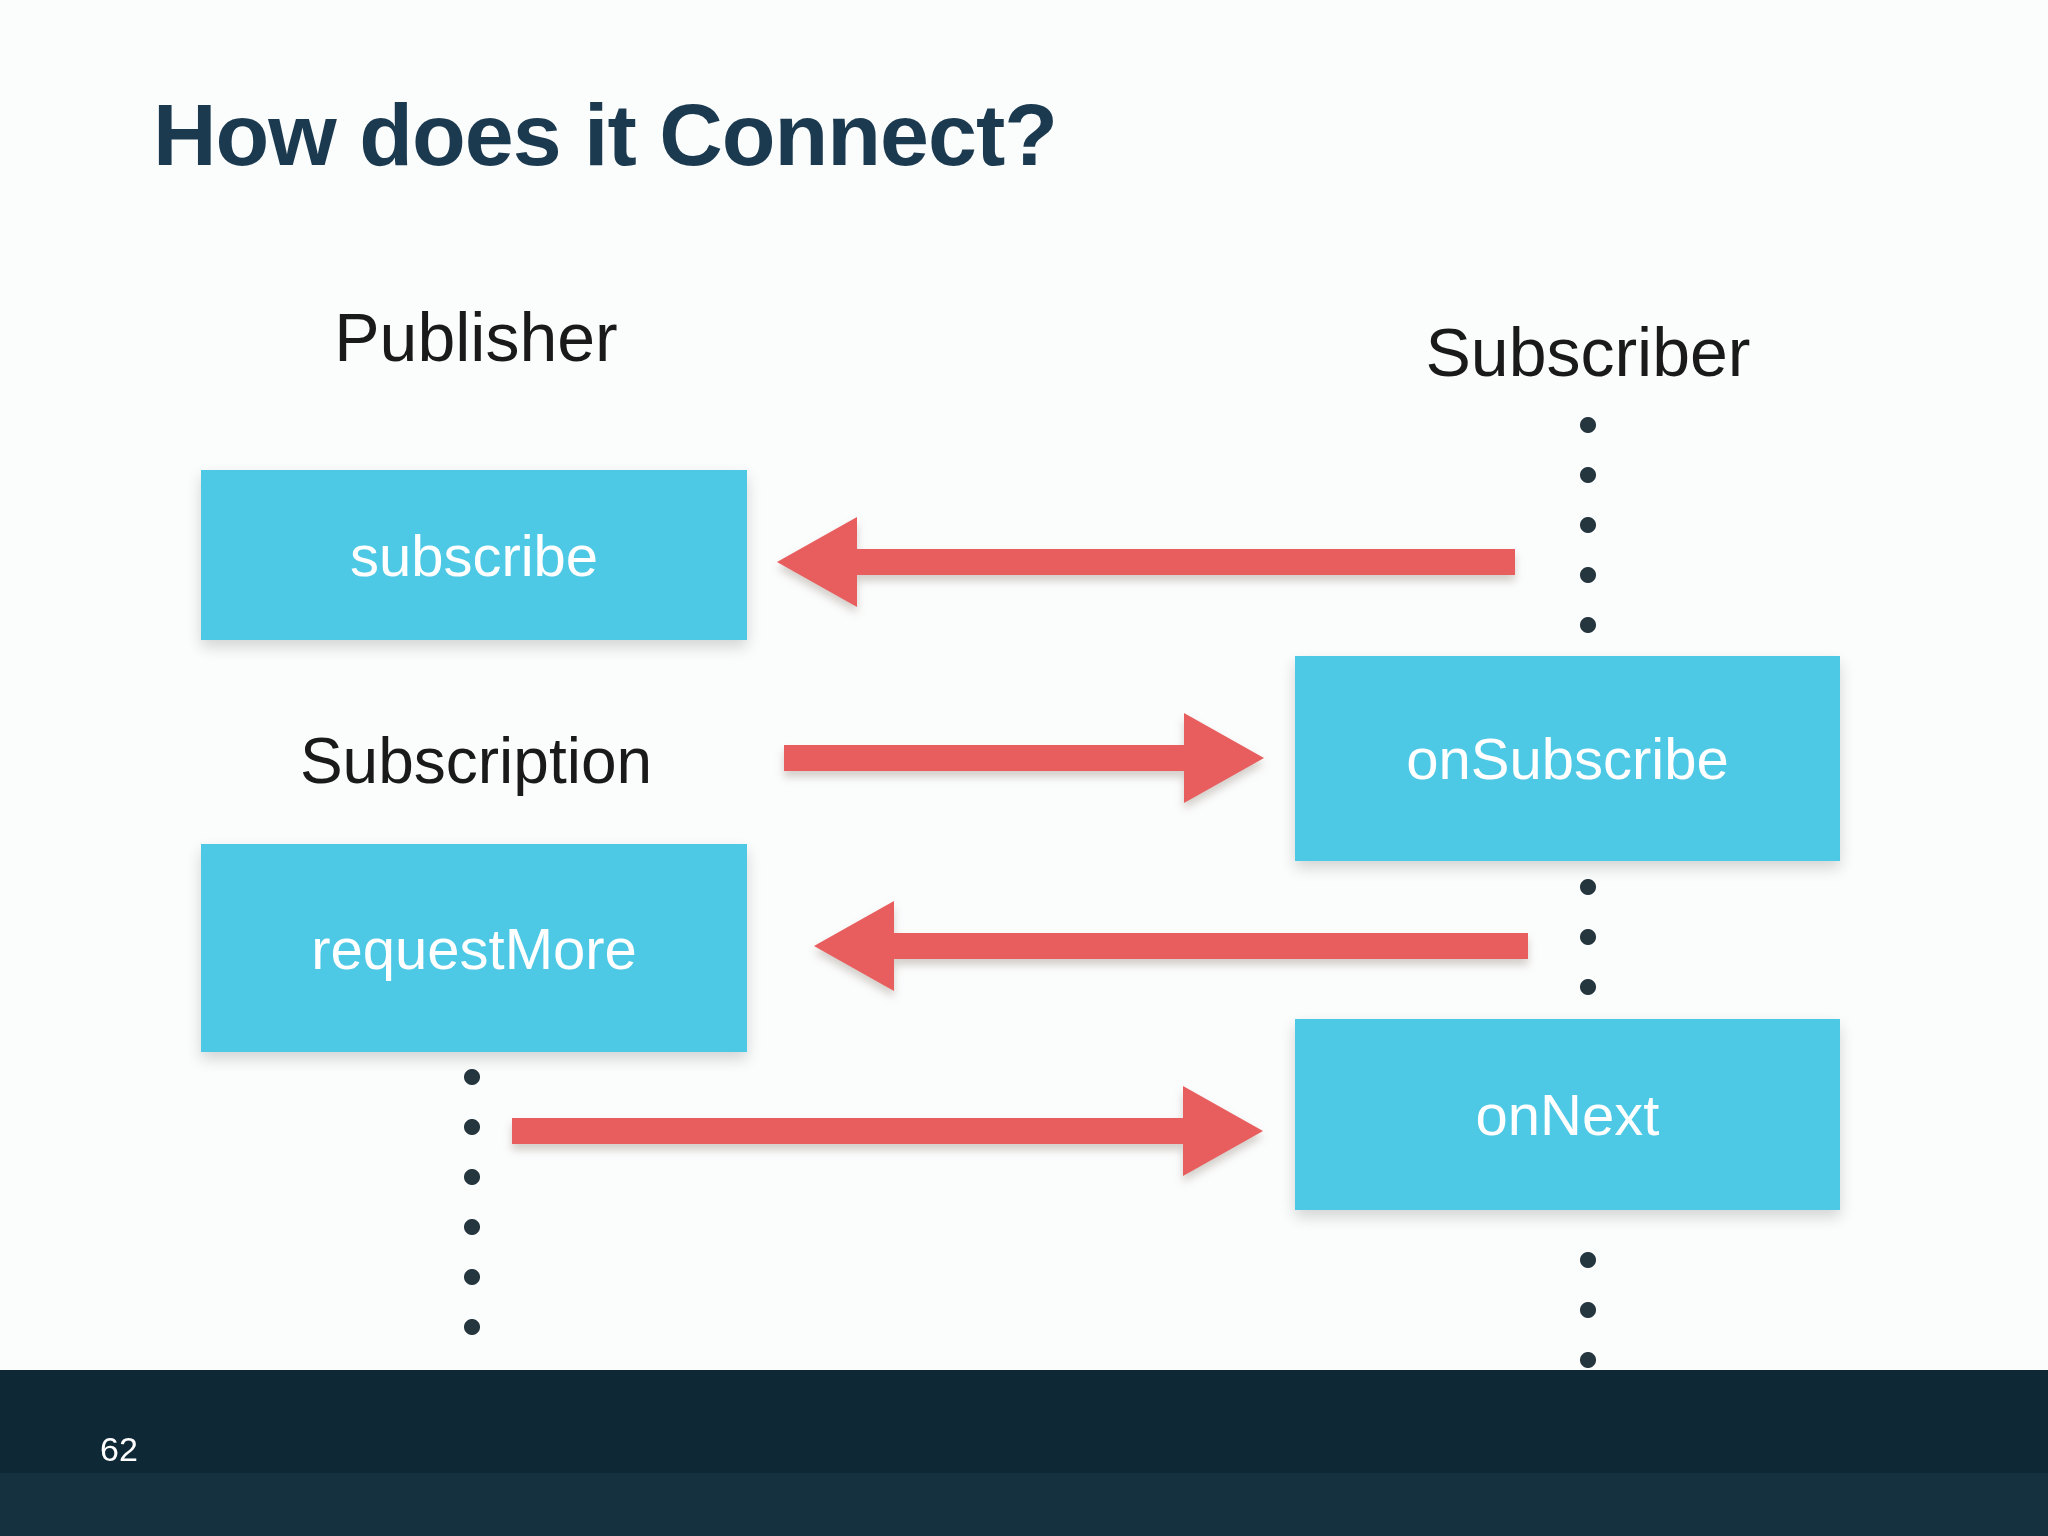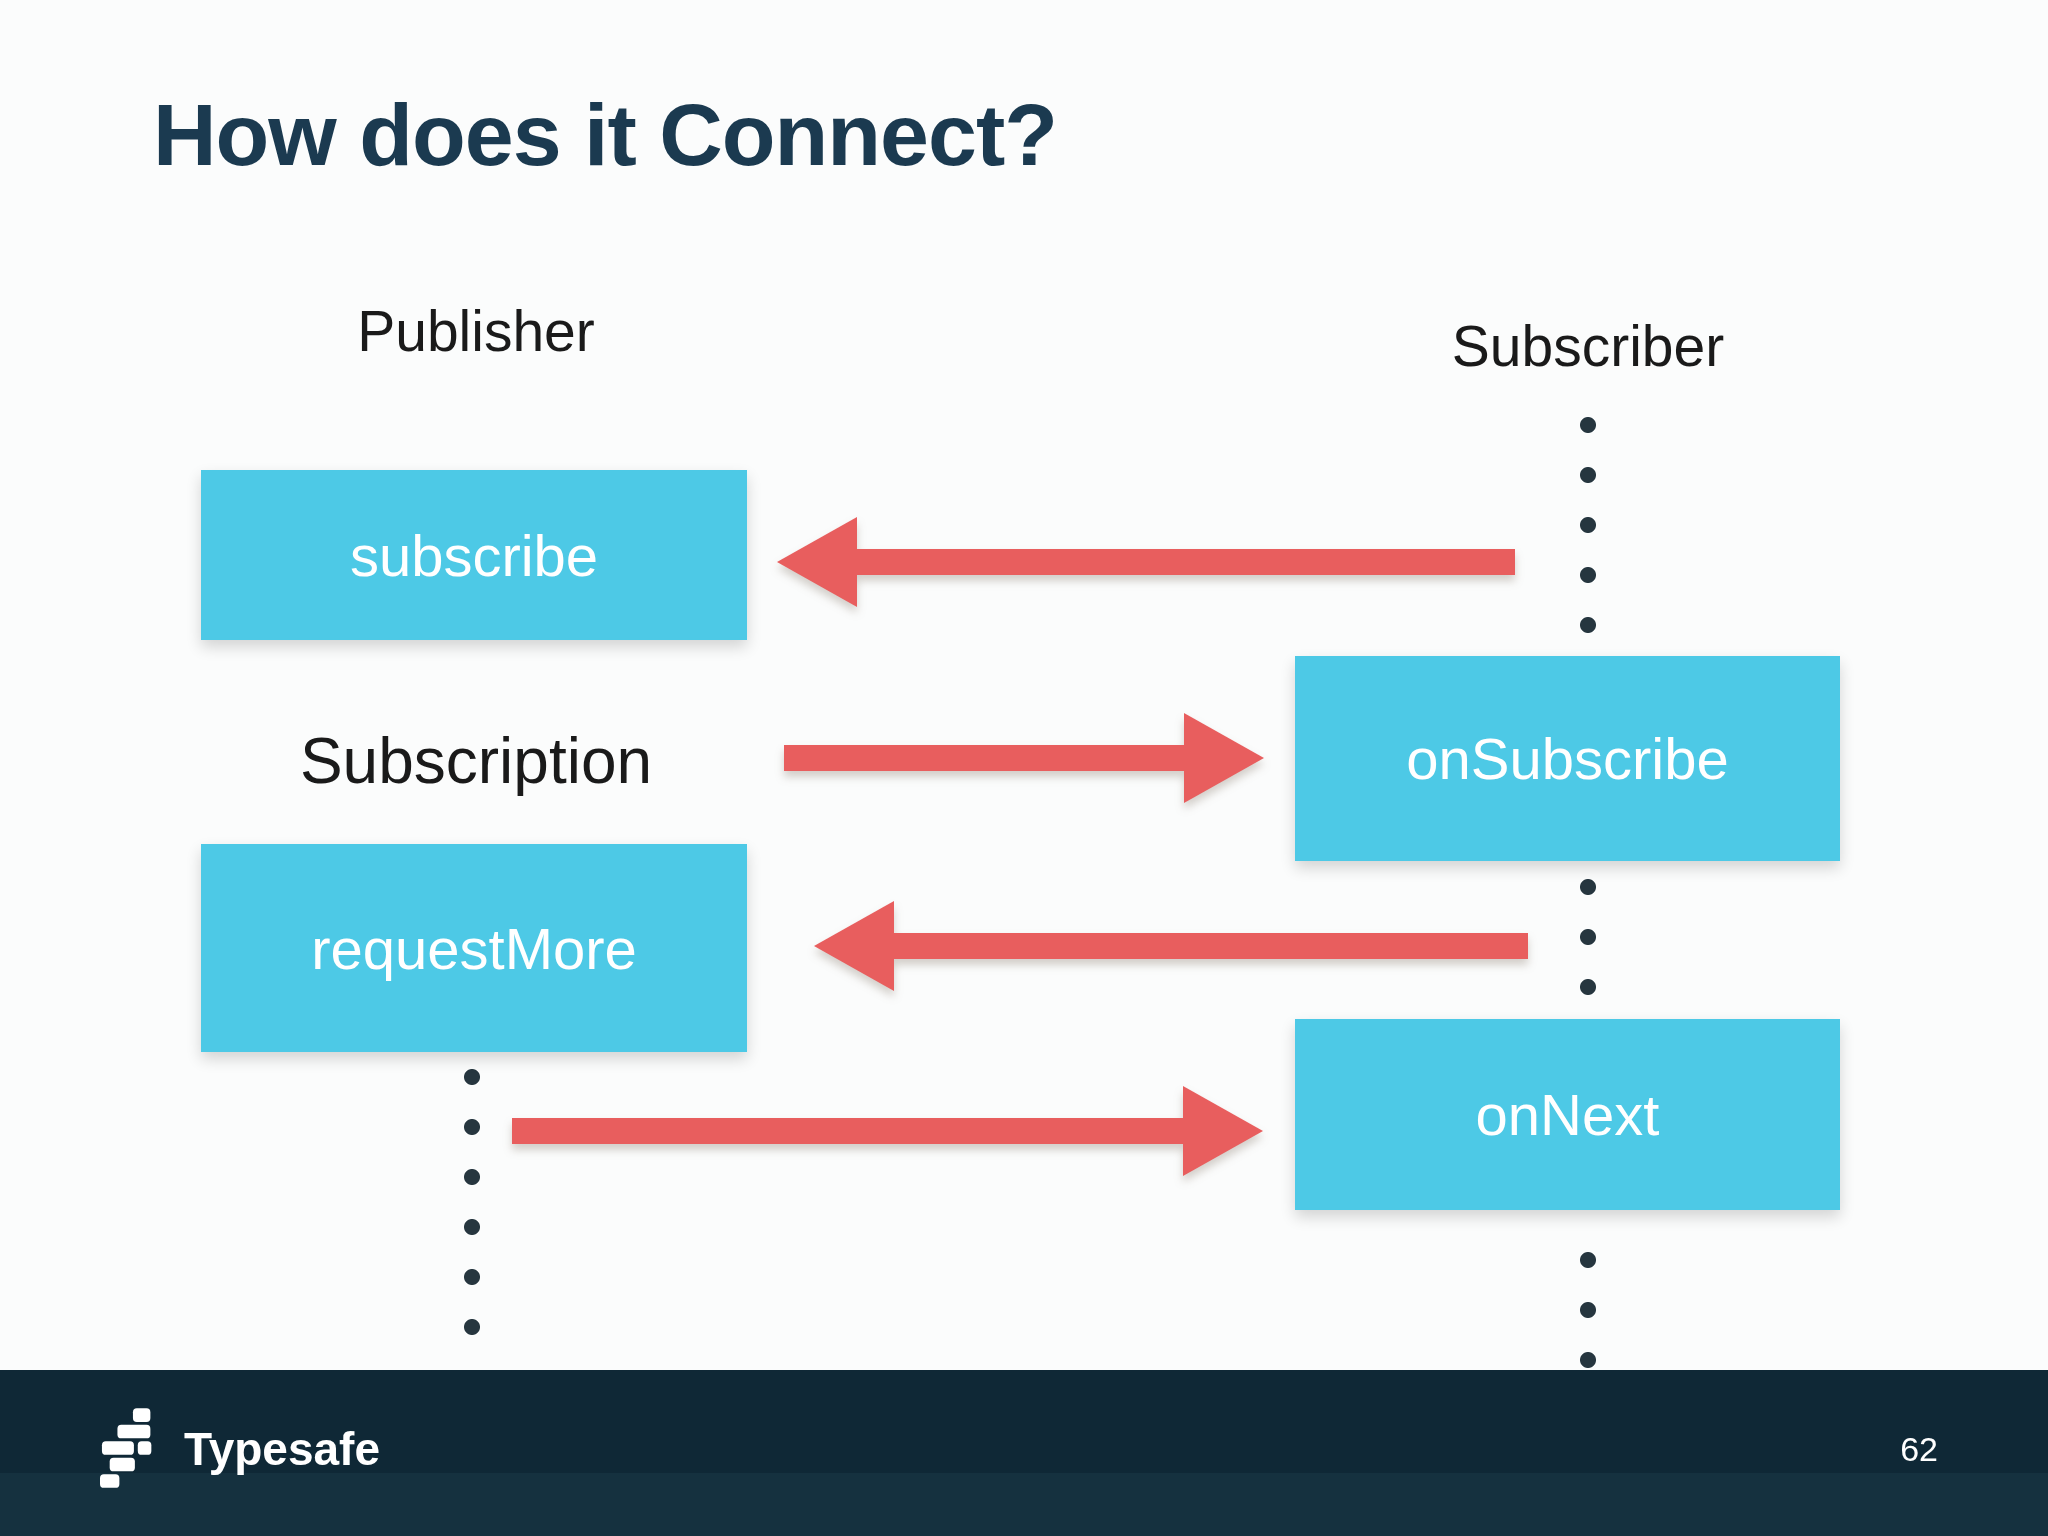--- a/index.html
+++ b/index.html
@@ -25,21 +25,21 @@
 
   .slide-title{
     position:absolute;left:116px;top:84px;
     font-size:88px;font-weight:bold;letter-spacing:-1px;
     color:var(--title-navy);
     margin-left:37px;
   }
 
   .col-label{
     position:absolute;width:400px;text-align:center;
-    font-size:57px;color:var(--label-color);
+    font-size:68px;color:var(--label-color);
   }
   .col-label.publisher{left:276px;top:298px;}
   .col-label.subscriber{left:1388px;top:313px;}
 
   .msg-label{
     position:absolute;left:176px;top:724px;width:600px;text-align:center;
     font-size:64px;color:var(--label-color);
   }
 
   .box{
@@ -128,27 +128,16 @@
     <div class="head"></div>
     <div class="shaft"></div>
   </div>
 
   <div class="arrow right a4">
     <div class="shaft"></div>
     <div class="head"></div>
   </div>
 
   <div class="footer">
-    <div class="brand-group">
-      <svg class="brand-logo" viewBox="0 0 64 84" aria-hidden="true">
-        <rect x="34" y="0" width="18" height="14" rx="4"></rect>
-        <rect x="18" y="17" width="34" height="14" rx="4"></rect>
-        <rect x="2" y="34" width="33" height="14" rx="4"></rect>
-        <rect x="39" y="34" width="14" height="14" rx="4"></rect>
-        <rect x="10" y="51" width="26" height="14" rx="4"></rect>
-        <rect x="0" y="68" width="20" height="14" rx="4"></rect>
-      </svg>
-      <div class="brand-name">Typesafe</div>
-    </div>
     <div class="page-number">62</div>
   </div>
 
 </div>
 
 </body></html>

